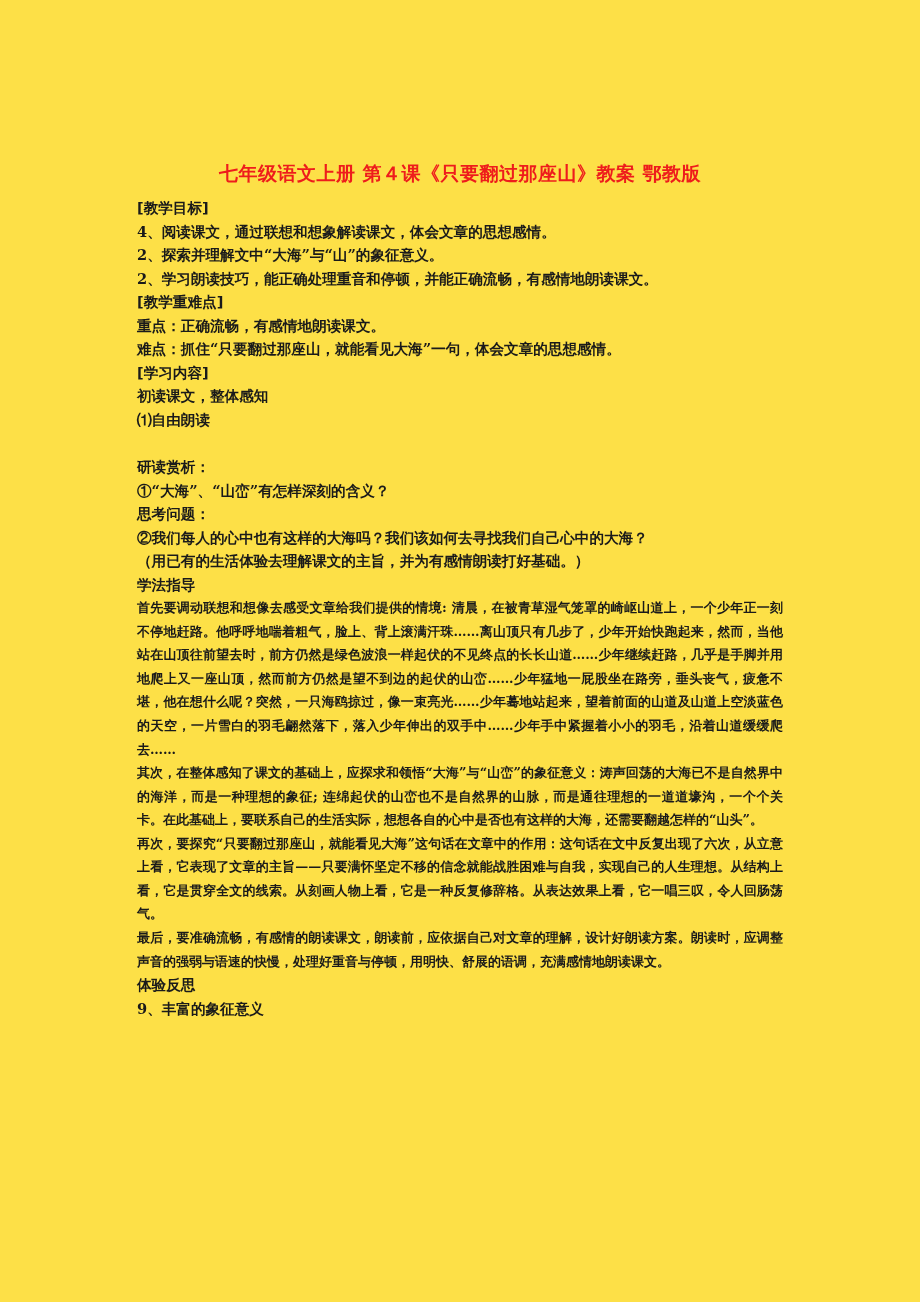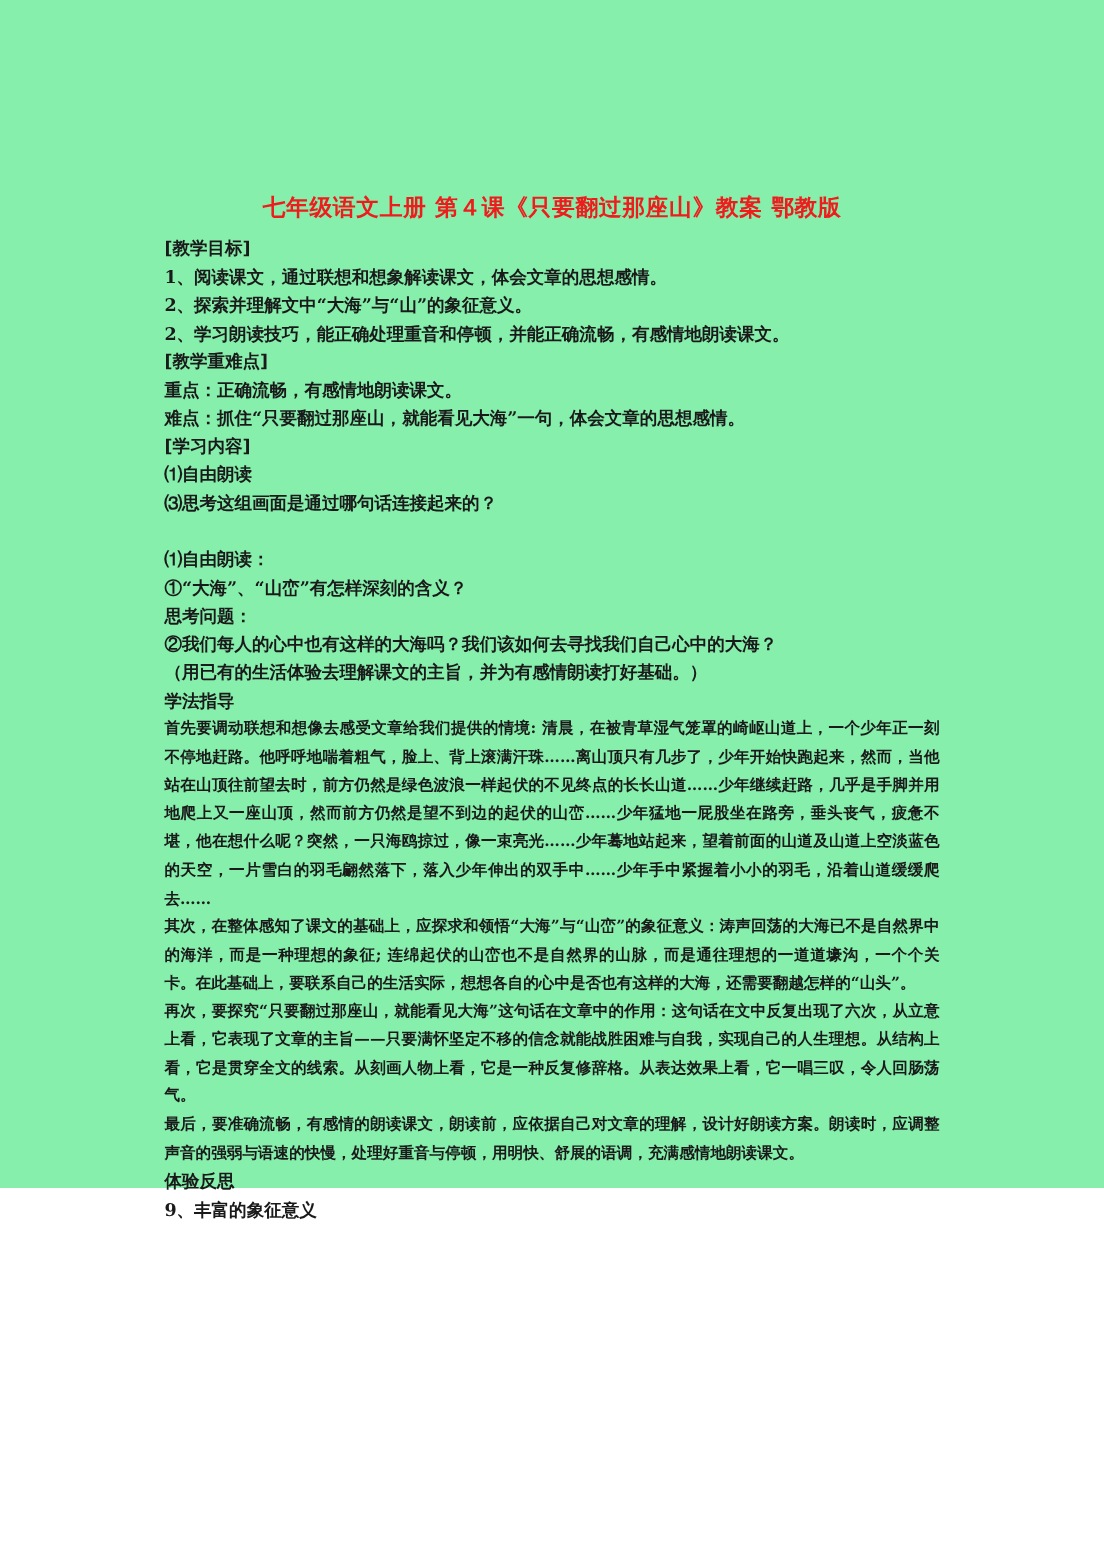--- a/index.html
+++ b/index.html
@@ -1,49 +1,49 @@
 <!DOCTYPE html>
 <html><head>
 <meta charset="utf-8">
 <style>
   html, body { margin: 0; padding: 0; background: #ffffff; }
   body { width: 920px; height: 1302px; position: relative; overflow: hidden;
          font-family: "DejaVu Serif", "Liberation Serif", serif; color: #1a1a1a; }
-  .page { position: absolute; left: 0; top: 0; width: 920px; height: 990px; background: #86efac; }
+  .page { position: absolute; left: 0; top: 0; width: 920px; height: 1302px; background: #fde047; }
   .title { position: absolute; left: 0; width: 920px; top: 158px; text-align: center;
            color: #ee1c1c; font-size: 19px; font-weight: bold; letter-spacing: 0.5px;
            font-family: "DejaVu Sans", "Liberation Sans", sans-serif; line-height: 30px; }
   .body { position: absolute; left: 137px; top: 196px; width: 646px; font-weight: bold; }
   .line { font-size: 14.6px; line-height: 23.55px; height: 23.55px; white-space: nowrap; overflow: visible; }
   .blank { height: 23.55px; }
   .para { font-size: 13px; line-height: 23.55px; text-align: justify; text-align-last: left; }
   .sans { font-family: "DejaVu Sans", "Liberation Sans", sans-serif; }
 </style>
 </head>
 <body>
 
 <div class="page">
   <div class="title">七年级语文上册 第４课《只要翻过那座山》教案 鄂教版</div>
 
   <div class="body">
     <div class="line sans">[教学目标]</div>
-    <div class="line">1、阅读课文，通过联想和想象解读课文，体会文章的思想感情。</div>
+    <div class="line">4、阅读课文，通过联想和想象解读课文，体会文章的思想感情。</div>
     <div class="line">2、探索并理解文中“大海”与“山”的象征意义。</div>
     <div class="line">2、学习朗读技巧，能正确处理重音和停顿，并能正确流畅，有感情地朗读课文。</div>
 
     <div class="line sans">[教学重难点]</div>
     <div class="line">重点：正确流畅，有感情地朗读课文。</div>
     <div class="line">难点：抓住“只要翻过那座山，就能看见大海”一句，体会文章的思想感情。</div>
 
     <div class="line sans">[学习内容]</div>
+    <div class="line">初读课文，整体感知</div>
     <div class="line">⑴自由朗读</div>
-    <div class="line">⑶思考这组画面是通过哪句话连接起来的？</div>
     <div class="blank"></div>
 
-    <div class="line">⑴自由朗读：</div>
+    <div class="line">研读赏析：</div>
     <div class="line">①“大海”、“山峦”有怎样深刻的含义？</div>
     <div class="line">思考问题：</div>
     <div class="line">②我们每人的心中也有这样的大海吗？我们该如何去寻找我们自己心中的大海？</div>
     <div class="line">（用已有的生活体验去理解课文的主旨，并为有感情朗读打好基础。）</div>
 
     <div class="line">学法指导</div>
     <div class="para">首先要调动联想和想像去感受文章给我们提供的情境: 清晨，在被青草湿气笼罩的崎岖山道上，一个少年正一刻不停地赶路。他呼呼地喘着粗气，脸上、背上滚满汗珠……离山顶只有几步了，少年开始快跑起来，然而，当他站在山顶往前望去时，前方仍然是绿色波浪一样起伏的不见终点的长长山道……少年继续赶路，几乎是手脚并用地爬上又一座山顶，然而前方仍然是望不到边的起伏的山峦……少年猛地一屁股坐在路旁，垂头丧气，疲惫不堪，他在想什么呢？突然，一只海鸥掠过，像一束亮光……少年蓦地站起来，望着前面的山道及山道上空淡蓝色的天空，一片雪白的羽毛翩然落下，落入少年伸出的双手中……少年手中紧握着小小的羽毛，沿着山道缓缓爬去……</div>
     <div class="para">其次，在整体感知了课文的基础上，应探求和领悟“大海”与“山峦”的象征意义：涛声回荡的大海已不是自然界中的海洋，而是一种理想的象征; 连绵起伏的山峦也不是自然界的山脉，而是通往理想的一道道壕沟，一个个关卡。在此基础上，要联系自己的生活实际，想想各自的心中是否也有这样的大海，还需要翻越怎样的“山头”。</div>
     <div class="para">再次，要探究“只要翻过那座山，就能看见大海”这句话在文章中的作用：这句话在文中反复出现了六次，从立意上看，它表现了文章的主旨——只要满怀坚定不移的信念就能战胜困难与自我，实现自己的人生理想。从结构上看，它是贯穿全文的线索。从刻画人物上看，它是一种反复修辞格。从表达效果上看，它一唱三叹，令人回肠荡气。</div>
     <div class="para">最后，要准确流畅，有感情的朗读课文，朗读前，应依据自己对文章的理解，设计好朗读方案。朗读时，应调整声音的强弱与语速的快慢，处理好重音与停顿，用明快、舒展的语调，充满感情地朗读课文。</div>

